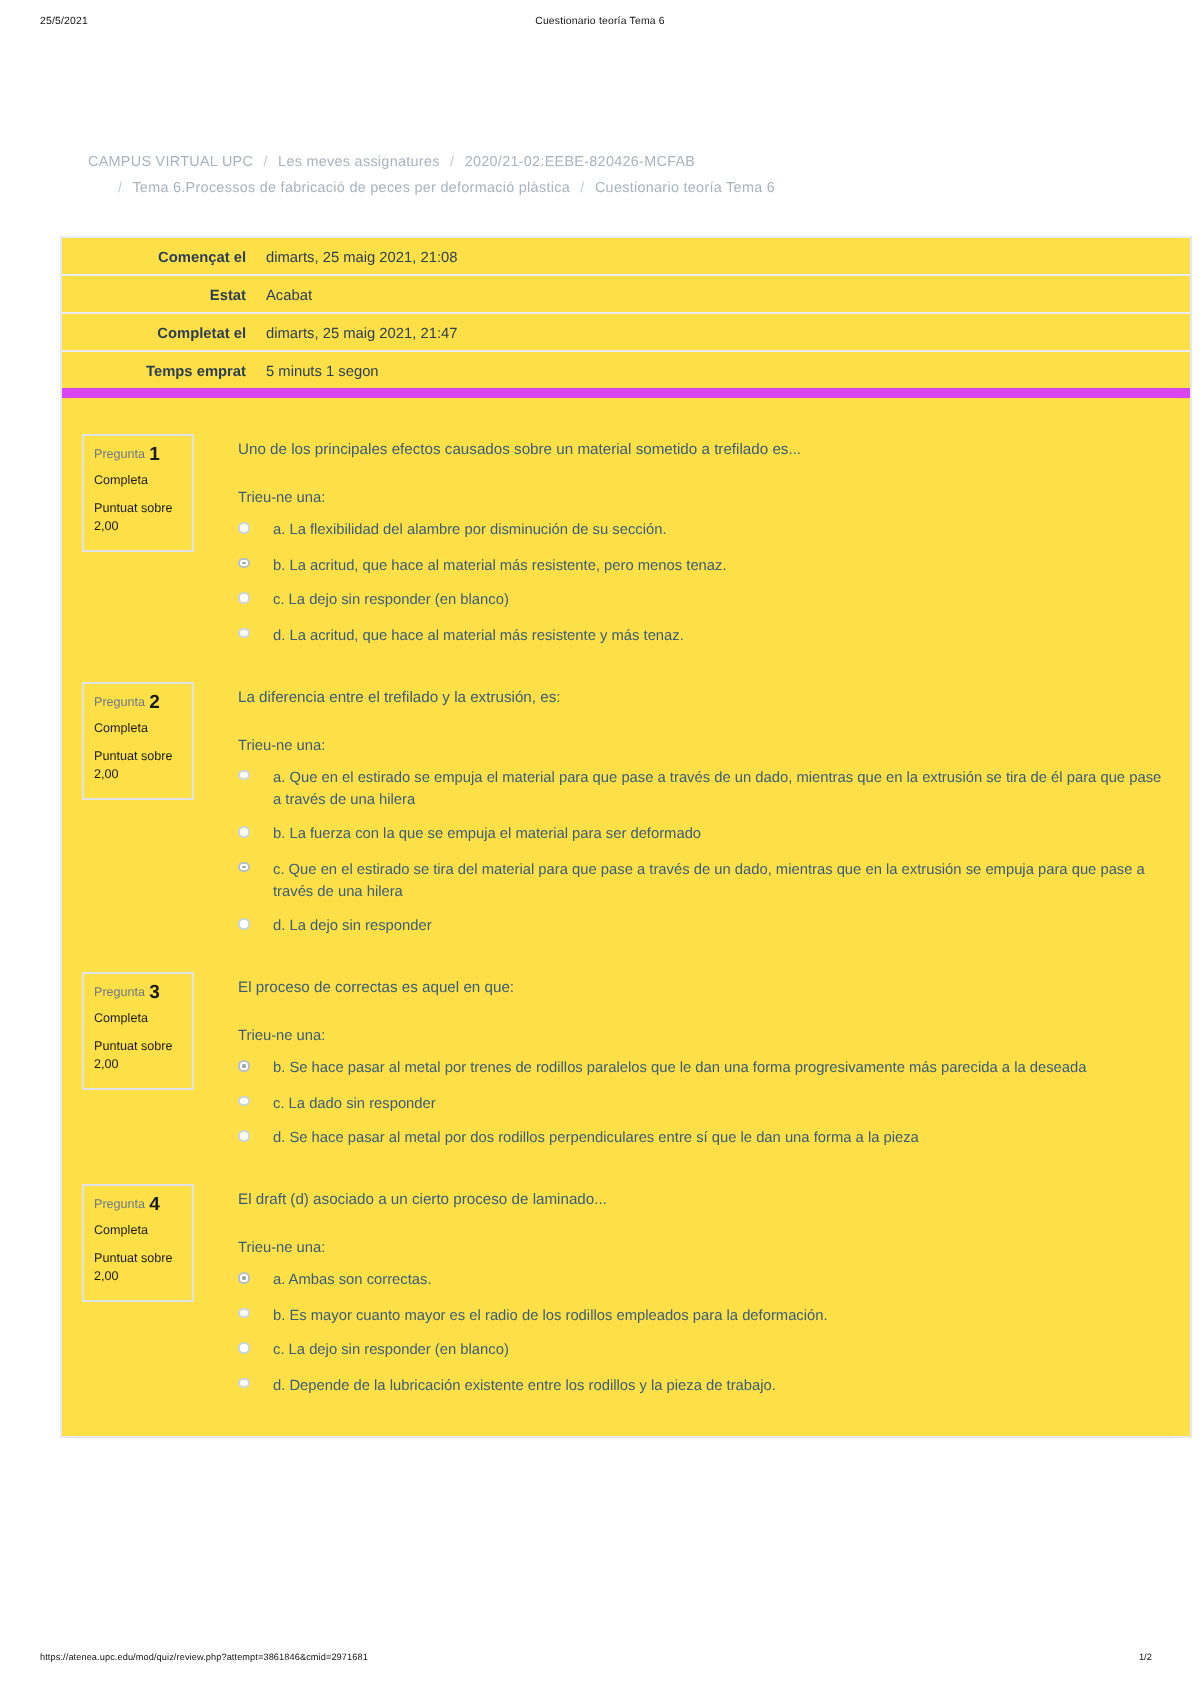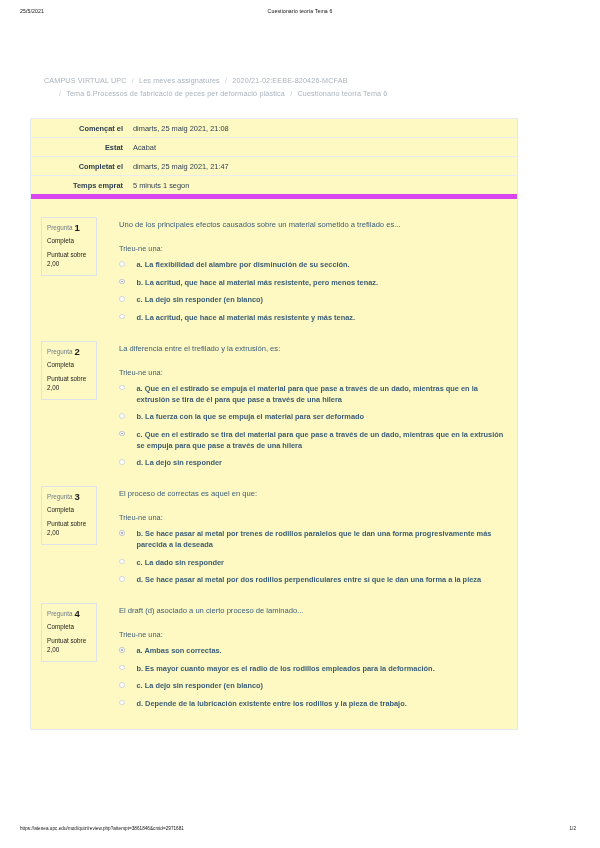--- a/index.html
+++ b/index.html
@@ -61,21 +61,21 @@
     position: absolute;
     right: 24px;
     top: 0;
   }
 
   
   .page {
     position: absolute;
     left: 30px;
     top: 60px;
-    width: 488px;
+    width: 566px;
   }
 
   
   .breadcrumb {
     font-size: 7.2px;
     color: #a8b3bd;
     line-height: 13px;
     padding: 14px 12px 0 14px;
     letter-spacing: .15px;
   }
@@ -83,21 +83,21 @@
   .breadcrumb .sep {
     color: #c3ccd4;
     padding: 0 3px;
   }
   .breadcrumb .line2 { padding-left: 12px; }
 
   
   .card {
     border: 1px solid #e4e9ed;
     border-top: none;
-    background: #fef9c3;
+    background: #fde047;
     margin-top: 10px;
     padding: 0 0 20px 0;
   }
 
   
   .info-table {
     margin: 18px 0 0 0;
     width: 100%;
     border-collapse: collapse;
     font-size: 7.4px;
@@ -215,21 +215,20 @@
     position: absolute;
     left: 1px;
     top: 1px;
     width: 1.5px;
     height: 1.5px;
     border-radius: 50%;
     background: #9aa4ad;
   }
   .answer-text {
     flex: 1 1 auto;
-    font-weight: bold;
   }
 </style>
 </head>
 <body>
 
 <div class="print-header">
   <span class="ph-date">25/5/2021</span>
   <span class="ph-title">Cuestionario teoría Tema 6</span>
 </div>
 

